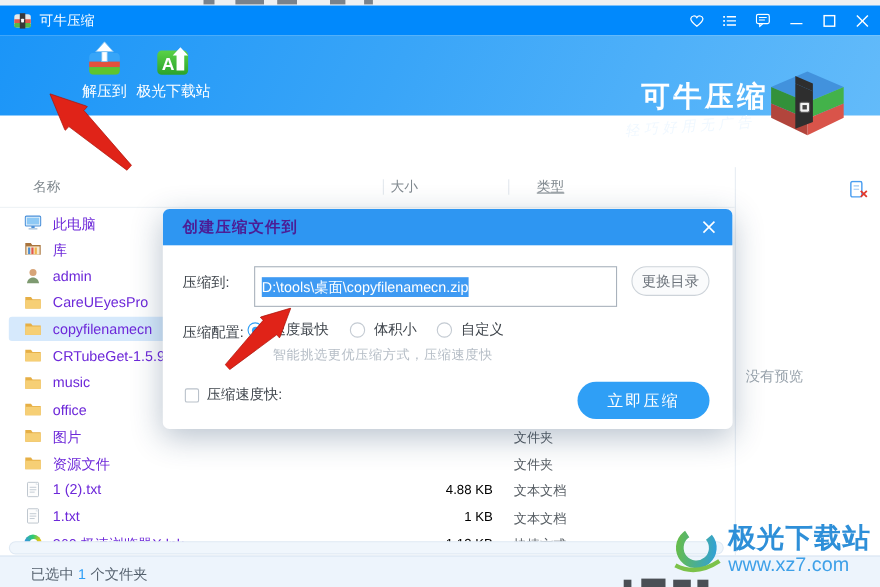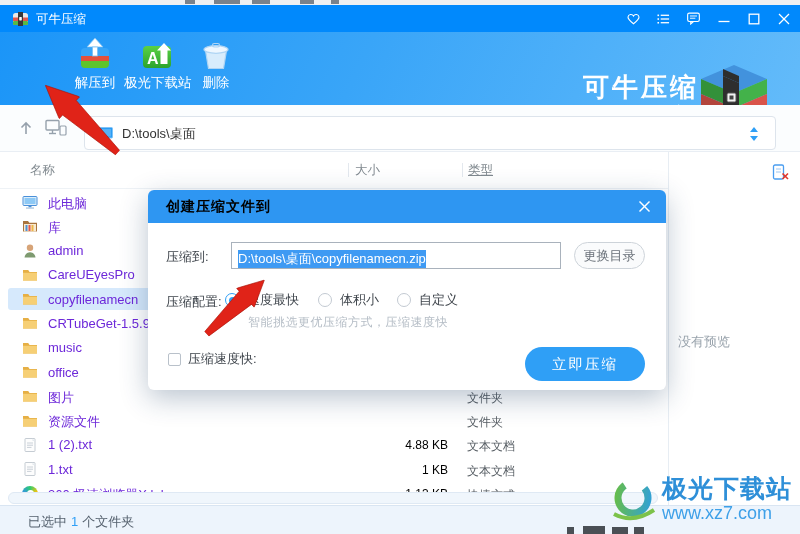--- a/index.html
+++ b/index.html
@@ -37,21 +37,21 @@
   .nav-pc { position:absolute; left:45px; top:14px; width:22px; height:18px; cursor:pointer; }
   .addr-input { position:absolute; left:84px; top:11px; width:692px; height:34px; background:#fff; border:1px solid #dde4ec; border-radius:4px; }
   .addr-desk-icon { position:absolute; left:11px; top:10px; width:17px; height:14px; }
   .addr-path { position:absolute; left:37px; top:8px; font-size:13px; color:#333; }
   .addr-spin { position:absolute; right:16px; top:9px; width:10px; height:16px; cursor:pointer; }
 
   
   .main { position:absolute; top:152px; left:0; width:800px; height:353px; background:#fff; }
   .list-header { position:absolute; top:0; left:0; width:668px; height:37px; border-bottom:1px solid #eef2f6; }
   .list-header .hcell { position:absolute; top:10px; font-size:12.5px; color:#80898f; cursor:pointer; }
-  .hc-name { left:30px; } .hc-size { left:355px; } .hc-type { left:468px;text-decoration:underline; }
+  .hc-name { left:30px; } .hc-size { left:355px; } .hc-type { left:488px;text-decoration:underline; }
   .hsep { position:absolute; top:11px; width:1px; height:14px; background:#e3e8ee; }
   .file-list { position:absolute; top:38px; left:0; width:668px; height:315px; overflow:hidden; }
   .row { position:relative; height:24.3px; cursor:pointer; }
   .row.selected::before { content:""; position:absolute; left:8px; right:6px; top:1px; bottom:1px; background:#d6e9fc; border-radius:3px; }
   .row .fico { position:absolute; left:22px; top:4px; width:16px; height:16px; }
   .row .fname { position:absolute; left:48px; top:4.5px; font-size:13px; color:#6d28d9; white-space:nowrap; }
   .row .fsize { position:absolute; left:348px; top:5.5px; width:100px; text-align:right; font-size:12px; color:#000000; white-space:nowrap; }
   .row .ftype { position:absolute; left:467px; top:5.5px; font-size:12px; color:#565d63; white-space:nowrap; }
   .icon-360 { border-radius:50%; background:conic-gradient(#2ecc71,#f1c40f,#e74c3c,#b65ad4,#3498db,#2ecc71); position:relative; }
   .icon-360::after { content:""; position:absolute; left:4.5px; top:4.5px; width:7px; height:7px; background:#fff; border-radius:50%; }
@@ -61,25 +61,25 @@
   .preview-empty { position:absolute; left:9px; top:181px; font-size:13px; color:#9aa4ad; }
 
   
   .statusbar { position:absolute; top:505px; left:0; width:800px; height:29px; background:#edf4fc; border-top:1px solid #d9e5f2; }
   .status-text { position:absolute; left:28px; top:7px; font-size:13px; color:#55616e; }
   .status-text .cnt { color:#2f9ff6; margin:0 4px; }
 
   
   .dialog { position:absolute; left:148px; top:190px; width:518px; height:200px; background:#fff; border-radius:6px; box-shadow:0 8px 28px rgba(25,60,95,.3); z-index:10; overflow:hidden; }
   .dlg-header { position:relative; height:33px; background:#2e96f2; display:flex; align-items:center; padding:0 18px; cursor:default; }
-  .dlg-title { color:#000000; font-size:14px; font-weight:600; letter-spacing:1px; }
+  .dlg-title { color:#4c1d95; font-size:14px; font-weight:600; letter-spacing:1px; }
   .dlg-close { position:absolute; right:15px; top:10px; width:13px; height:13px; cursor:pointer; }
   .d-label { position:absolute; font-size:13px; color:#3f454c; white-space:nowrap; }
   .lab-to { left:18px; top:58px; } .lab-cfg { left:18px; top:103px; }
-  .path-field { position:absolute; left:83px; top:52px; width:330px; height:27px; border:1px solid #a9b2bc; background:#fff; display:flex; align-items:flex-end; padding:0 6px; cursor:text; overflow:hidden; }
+  .path-field { position:absolute; left:83px; top:52px; width:330px; height:37px; border:1px solid #a9b2bc; background:#fff; display:flex; align-items:center; padding:0 6px; cursor:text; overflow:hidden; }
   .path-sel { background:#3e9af3; color:#fff; font-size:13px; white-space:nowrap; }
   .chg-btn { position:absolute; left:426px; top:52px; width:71px; height:27px; border:1px solid #cdd3d9; border-radius:14px; background:#fafbfc; color:#6a7179; font-size:13px; display:flex; align-items:center; justify-content:center; cursor:pointer; }
   .opt { position:absolute; top:101px; display:flex; align-items:center; gap:8px; font-size:13px; color:#3f454c; cursor:pointer; }
   .opt1 { left:77px; } .opt2 { left:170px; } .opt3 { left:249px; }
   .radio { width:14px; height:14px; border-radius:50%; border:1px solid #c3cad2; background:#fff; position:relative; }
   .radio.checked { border-color:#2f9ff6; }
   .radio.checked::after { content:""; position:absolute; left:2.5px; top:2.5px; width:7px; height:7px; border-radius:50%; background:#2f9ff6; }
   .d-hint { position:absolute; left:100px; top:124px; font-size:12px; color:#b5bdc6; letter-spacing:.5px; }
   .pw-row { position:absolute; left:20px; top:160px; display:flex; align-items:center; gap:7px; }
   .checkbox { width:13px; height:13px; border:1px solid #b9c1ca; border-radius:2px; background:#fff; cursor:pointer; }
@@ -201,66 +201,35 @@
               <stop offset="0" stop-color="#5ad145"></stop>
               <stop offset="1" stop-color="#2ba32c"></stop>
             </linearGradient>
           </defs>
         <rect x="3" y="9" width="28" height="22" rx="4" fill="url(#gr1)"></rect>
         <text x="7" y="27" font-size="16" font-weight="bold" fill="#fff">A</text>
         <polygon points="24,6 31,13.5 27.5,13.5 27.5,27 20.5,27 20.5,13.5 17,13.5" fill="#fff"></polygon>
       </svg>
       <span class="tlabel">极光下载站</span>
     </div>
-    <div class="tb-btn btn-delete">
-      <svg class="tico" viewBox="0 0 34 34">
-        <path d="M6.5,13.5 L9.5,31.5 L24.5,31.5 L27.5,13.5 Z" fill="#d8ecfc" stroke="#aed4f4" stroke-width="1.2"></path>
-        <ellipse cx="17" cy="12.5" rx="12" ry="3.8" fill="#eef7ff" stroke="#aed4f4" stroke-width="1.2"></ellipse>
-        <rect x="13.5" y="6.5" width="7" height="3.5" rx="1.7" fill="none" stroke="#aed4f4" stroke-width="1.2"></rect>
-      </svg>
-      <span class="tlabel">删除</span>
-    </div>
     <div class="brand-title">可牛压缩</div>
     <div class="brand-slogan">轻巧好用无广告</div>
     <svg class="brand-logo" width="84" height="74" viewBox="0 0 84 74">
       <polygon points="42,5 75,19 42,33 9,19" fill="#4292dd"></polygon>
       <polygon points="42,33 75,19 75,34 42,48" fill="#43b24a"></polygon>
       <polygon points="42,48 75,34 75,47 42,63" fill="#d9544a"></polygon>
       <polygon points="9,19 42,33 42,48 9,34" fill="#33913a"></polygon>
       <polygon points="9,34 42,48 42,63 9,47" fill="#b2453c"></polygon>
       <polygon points="31,9 47,16 47,23 31,16" fill="#2e2e2e"></polygon>
       <polygon points="31,16 47,23 47,51 31,57" fill="#2e2e2e"></polygon>
       <rect x="35" y="33" width="9" height="9" rx="1.5" fill="#f2f2f2" stroke="#555"></rect>
       <rect x="37.5" y="35.5" width="4" height="4" fill="#444"></rect>
     </svg>
   </div>
 
-  <div class="addressbar">
-    <svg class="nav-up" viewBox="0 0 18 18">
-      <path d="M9,15 L9,4 M4.5,8.5 L9,4 L13.5,8.5" stroke="#96a1ac" stroke-width="1.6" fill="none"></path>
-    </svg>
-    <svg class="nav-pc" viewBox="0 0 22 18">
-      <rect x="1" y="1.5" width="13" height="9.5" rx="1" stroke="#96a1ac" stroke-width="1.4" fill="none"></rect>
-      <line x1="7.5" y1="11" x2="7.5" y2="14" stroke="#96a1ac" stroke-width="1.4"></line>
-      <line x1="4" y1="14.5" x2="11" y2="14.5" stroke="#96a1ac" stroke-width="1.4"></line>
-      <rect x="15" y="7" width="6" height="9" rx="1" stroke="#96a1ac" stroke-width="1.2" fill="#fbfdfe"></rect>
-    </svg>
-    <div class="addr-input">
-      <svg class="addr-desk-icon" viewBox="0 0 17 14">
-        <rect x="0.5" y="0.5" width="16" height="10.5" rx="1" fill="#2b9cf3" stroke="#7fc3f8"></rect>
-        <rect x="2" y="2" width="13" height="7.5" fill="#55b1f7"></rect>
-        <rect x="6" y="11.5" width="5" height="1.4" fill="#9fb6c9"></rect>
-      </svg>
-      <span class="addr-path">D:\tools\桌面</span>
-      <svg class="addr-spin" viewBox="0 0 10 16">
-        <polygon points="5,1 9,6 1,6" fill="#2f9ff6"></polygon>
-        <polygon points="5,15 1,10 9,10" fill="#2f9ff6"></polygon>
-      </svg>
-    </div>
-  </div>
 
   <div class="main">
     <div class="list-header">
       <span class="hcell hc-name">名称</span>
       <span class="hsep" style="left:348px;"></span>
       <span class="hcell hc-size">大小</span>
       <span class="hsep" style="left:462px;"></span>
       <span class="hcell hc-type">类型</span>
     </div>
 

